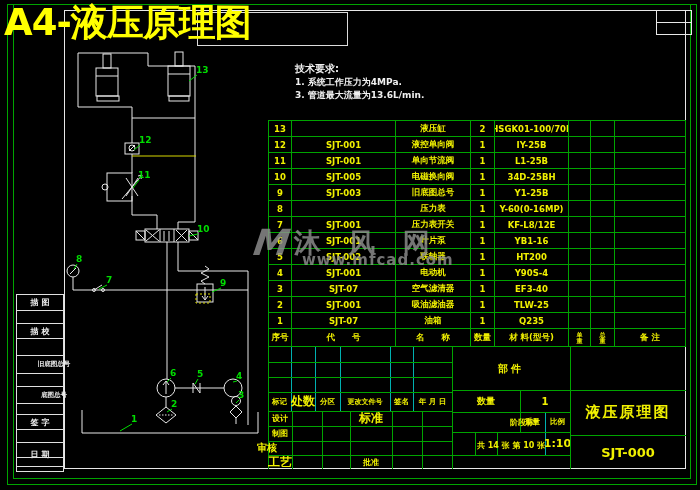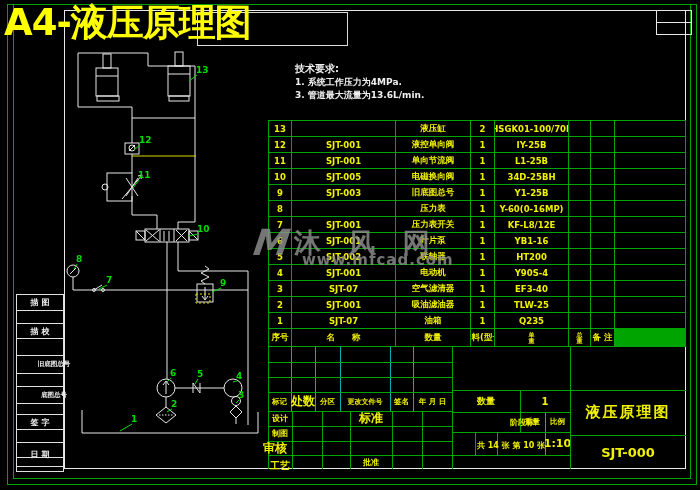--- a/index.html
+++ b/index.html
@@ -247,20 +247,21 @@
       <div class="bc"></div>
       <div class="bc">1</div>
       <div class="bc">SJT-07</div>
       <div class="bc">油箱</div>
       <div class="bc">1</div>
       <div class="bc">Q235</div>
       <div class="bc"></div>
       <div class="bc"></div>
       <div class="bc"></div>
       <div class="bc">序号</div>
+      <div class="bc">代　　号</div>
       <div class="bc">名　　称</div>
       <div class="bc">数量</div>
       <div class="bc">材 料(型号)</div>
       <div class="bc tiny">单<br>重</div>
       <div class="bc tiny">总<br>重</div>
       <div class="bc">备  注</div>
     </div>
 
   <div id="wm" class="abs">
     <div class="row">
@@ -317,23 +318,24 @@
 
   <div class="abs yt" style="left:268px;top:392px;width:23px;height:19px;font-size:7.5px;">标记</div>
   <div class="abs yt" style="left:291px;top:392px;width:24px;height:19px;font-size:12px;">处数</div>
   <div class="abs yt" style="left:315px;top:392px;width:25px;height:19px;font-size:7.5px;">分区</div>
   <div class="abs yt" style="left:340px;top:392px;width:50px;height:19px;font-size:7px;">更改文件号</div>
   <div class="abs yt" style="left:390px;top:392px;width:23px;height:19px;font-size:7.5px;">签名</div>
   <div class="abs yt" style="left:413px;top:392px;width:39px;height:19px;font-size:7.5px;">年 月 日</div>
   <div class="abs yt" style="left:268px;top:411px;width:24px;height:15px;font-size:8px;">设计</div>
   <div class="abs yt" style="left:350px;top:411px;width:42px;height:15px;font-size:12px;">标准</div>
   <div class="abs yt" style="left:268px;top:426px;width:24px;height:15px;font-size:8px;">制图</div>
-  <div class="abs yt" style="left:263px;top:441px;width:24px;height:14px;font-size:12px;">审核</div>
-  <div class="abs yt" style="left:268px;top:455px;width:24px;height:22px;font-size:10px;">工艺</div>
+  <div class="abs yt" style="left:255px;top:441px;width:24px;height:14px;font-size:10px;">审核</div>
+  <div class="abs yt" style="left:268px;top:455px;width:24px;height:14px;font-size:12px;">工艺</div>
   <div class="abs yt" style="left:350px;top:455px;width:42px;height:14px;font-size:8px;">批准</div>
+  <div class="abs yt" style="left:452px;top:347px;width:118px;height:43px;font-size:10px;letter-spacing:3px;">部件</div>
   <div class="abs yt" style="left:452px;top:390px;width:68px;height:22px;font-size:9px;">数量</div>
   <div class="abs yt" style="left:520px;top:390px;width:50px;height:22px;font-size:10px;">1</div>
   <div class="abs yt" style="left:468px;top:412px;width:68px;height:20px;font-size:8px;padding-left:48px;">阶段标记</div>
   <div class="abs yt" style="left:520px;top:412px;width:25px;height:20px;font-size:7.5px;">重量</div>
   <div class="abs yt" style="left:545px;top:412px;width:25px;height:20px;font-size:7.5px;">比例</div>
   <div class="abs yt" style="left:545px;top:432px;width:25px;height:23px;font-size:11px;">1:10</div>
   <div class="abs yt" style="left:452px;top:438px;width:118px;height:14px;font-size:8px;">共 14 张  第 10 张</div>
   <div class="abs yt" style="left:570px;top:390px;width:116px;height:45px;font-size:15px;letter-spacing:2px;">液压原理图</div>
   <div class="abs yt" style="left:570px;top:435px;width:116px;height:34px;font-size:13px;">SJT-000</div>
 </div>

